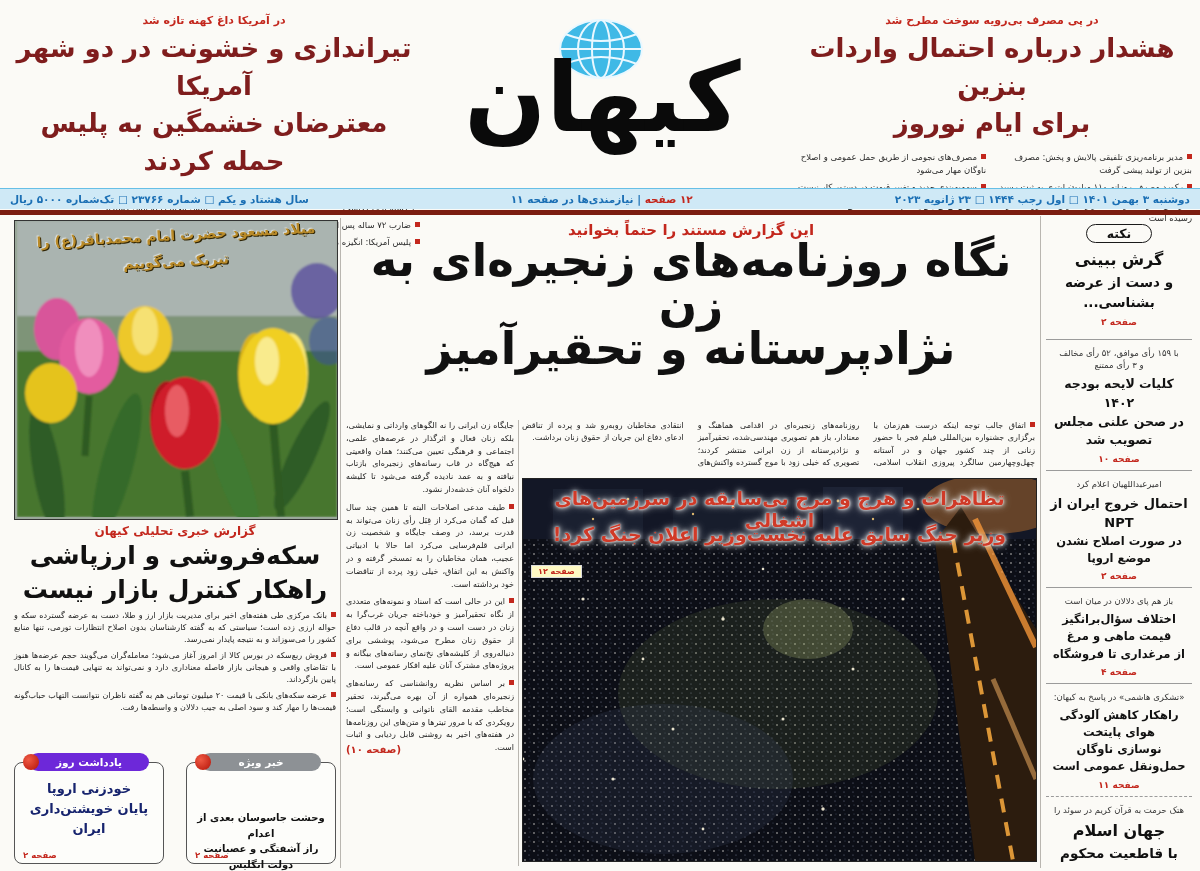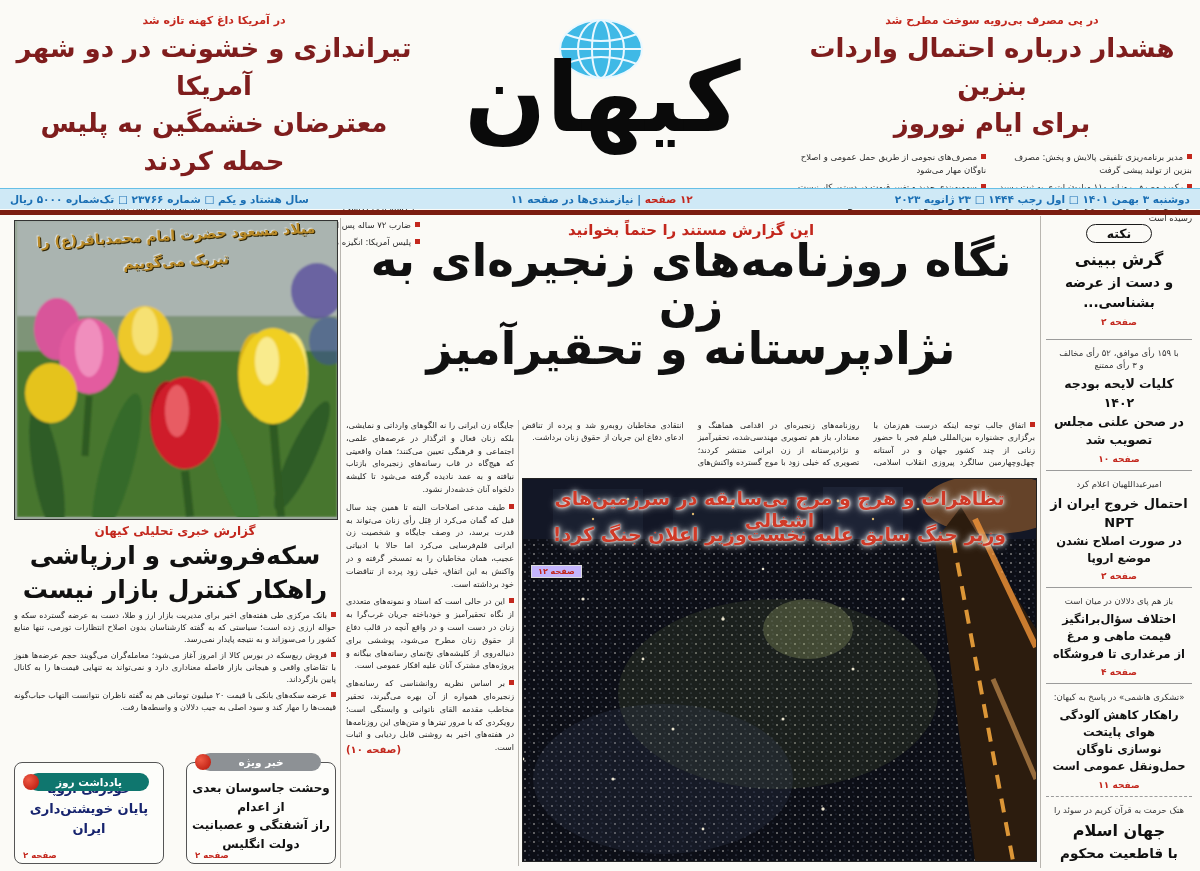--- a/index.html
+++ b/index.html
@@ -62,21 +62,21 @@
   .lead{left:522px;top:420px;width:513px;height:54px;overflow:hidden;column-count:3;column-gap:14px;
         font-size:8px;line-height:1.55;text-align:justify;color:#222;}
   .col1{left:346px;top:420px;width:168px;height:448px;overflow:hidden;font-size:8px;line-height:1.6;
         text-align:justify;color:#222;}
   .col1 p{margin:0 0 5px 0;}
 
   
   .photo{left:522px;top:478px;width:513px;height:382px;border:1px solid #222;background:#0b0d15;}
   .photo-head{position:absolute;width:100%;text-align:center;color:#d03a28;font-weight:bold;font-size:19px;
               text-shadow:0 0 2px #fff,0 0 5px #fff,0 0 8px rgba(255,255,255,.8);}
-  .photo-chip{position:absolute;left:8px;top:86px;background:#c4b5fd;color:#c3271d;font-size:8px;font-weight:bold;
+  .photo-chip{position:absolute;left:8px;top:86px;background:#fef9c3;color:#c3271d;font-size:8px;font-weight:bold;
               padding:1px 6px;border:1px solid #ddd;}
 
   
   .sidebar{left:1046px;top:216px;width:146px;height:652px;display:flex;flex-direction:column;overflow:hidden;}
   .story{text-align:center;padding:7px 2px 6px 2px;border-bottom:1px solid #9b9b9b;}
   .story:last-child{border-bottom:none;}
   .story .sk{font-size:8.5px;color:#333;line-height:1.5;margin:0 0 3px 0;}
   .story .t1{font-size:13.5px;font-weight:bold;line-height:1.5;margin:0;}
   .story .t2{font-size:11.5px;font-weight:bold;line-height:1.5;margin:0;}
   .story .big{font-size:16px;}
@@ -203,37 +203,37 @@
     <span>سکه‌فروشی و ارزپاشی</span><br>
     <span>راهکار کنترل بازار نیست</span>
   </h2>
   <div class="abs coin-pars">
     <p><span class="sq"></span><span>بانک مرکزی طی هفته‌های اخیر برای مدیریت بازار ارز و طلا، دست به عرضه گسترده سکه و حواله ارزی زده است؛ سیاستی که به گفته کارشناسان بدون اصلاح انتظارات تورمی، تنها منابع کشور را می‌سوزاند و به نتیجه پایدار نمی‌رسد.</span></p>
     <p><span class="sq"></span><span>فروش ربع‌سکه در بورس کالا از امروز آغاز می‌شود؛ معامله‌گران می‌گویند حجم عرضه‌ها هنوز با تقاضای واقعی و هیجانی بازار فاصله معناداری دارد و نمی‌تواند به تنهایی قیمت‌ها را به کانال پایین بازگرداند.</span></p>
     <p><span class="sq"></span><span>عرضه سکه‌های بانکی با قیمت ۲۰ میلیون تومانی هم به گفته ناظران نتوانست التهاب حباب‌گونه قیمت‌ها را مهار کند و سود اصلی به جیب دلالان و واسطه‌ها رفت.</span></p>
   </div>
 
   <div class="abs box" style="left:14px;">
-    <div class="ribbon" style="background:#0f766e;margin-top:20px;">
+    <div class="ribbon" style="background:#6d28d9;">
       <span>یادداشت روز</span>
       <span class="rosette"></span>
     </div>
     <p class="bl" style="color:#17246e;">
       <span>خودزنی اروپا</span><br>
       <span>پایان خویشتن‌داری ایران</span>
     </p>
     <span class="ref pageref-red">صفحه ۲</span>
   </div>
 
   <div class="abs box" style="left:186px;">
     <div class="ribbon" style="background:#8d9195;">
       <span>خبر ویژه</span>
       <span class="rosette"></span>
     </div>
-    <p class="bl" style="font-size:12px;">
+    <p class="bl" style="font-size:10px;margin-top:31px;">
       <span>وحشت جاسوسان بعدی از اعدام</span><br>
       <span>راز آشفتگی و عصبانیت</span><br>
       <span>دولت انگلیس</span>
     </p>
     <span class="ref pageref-red">صفحه ۲</span>
   </div>
 
   <div class="abs main-kicker kicker">این گزارش مستند را حتماً بخوانید</div>
   <h1 class="abs main-h1">نگاه روزنامه‌های زنجیره‌ای به زن</h1>
   <h1 class="abs main-h2">نژادپرستانه و تحقیرآمیز</h1>

